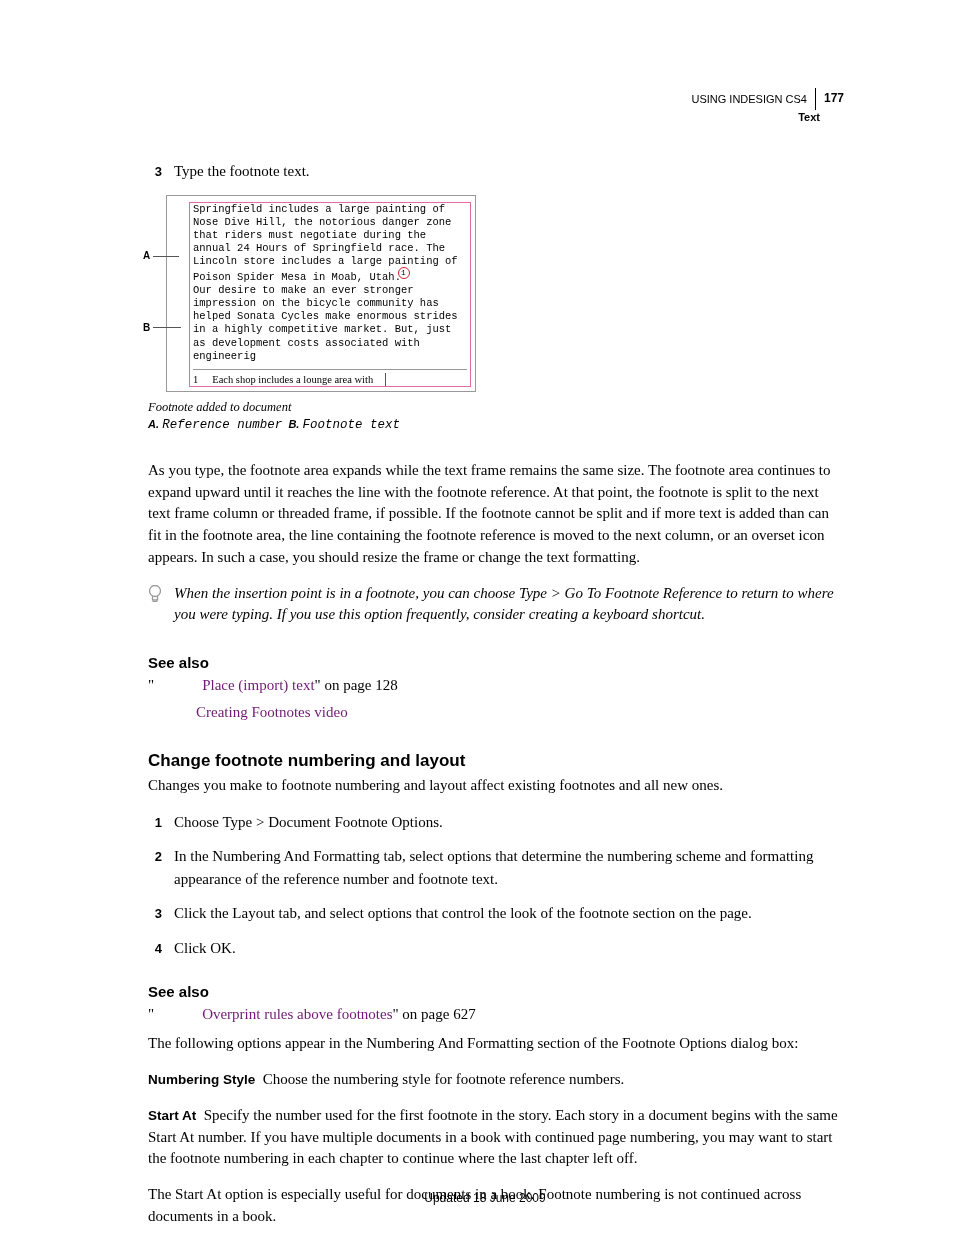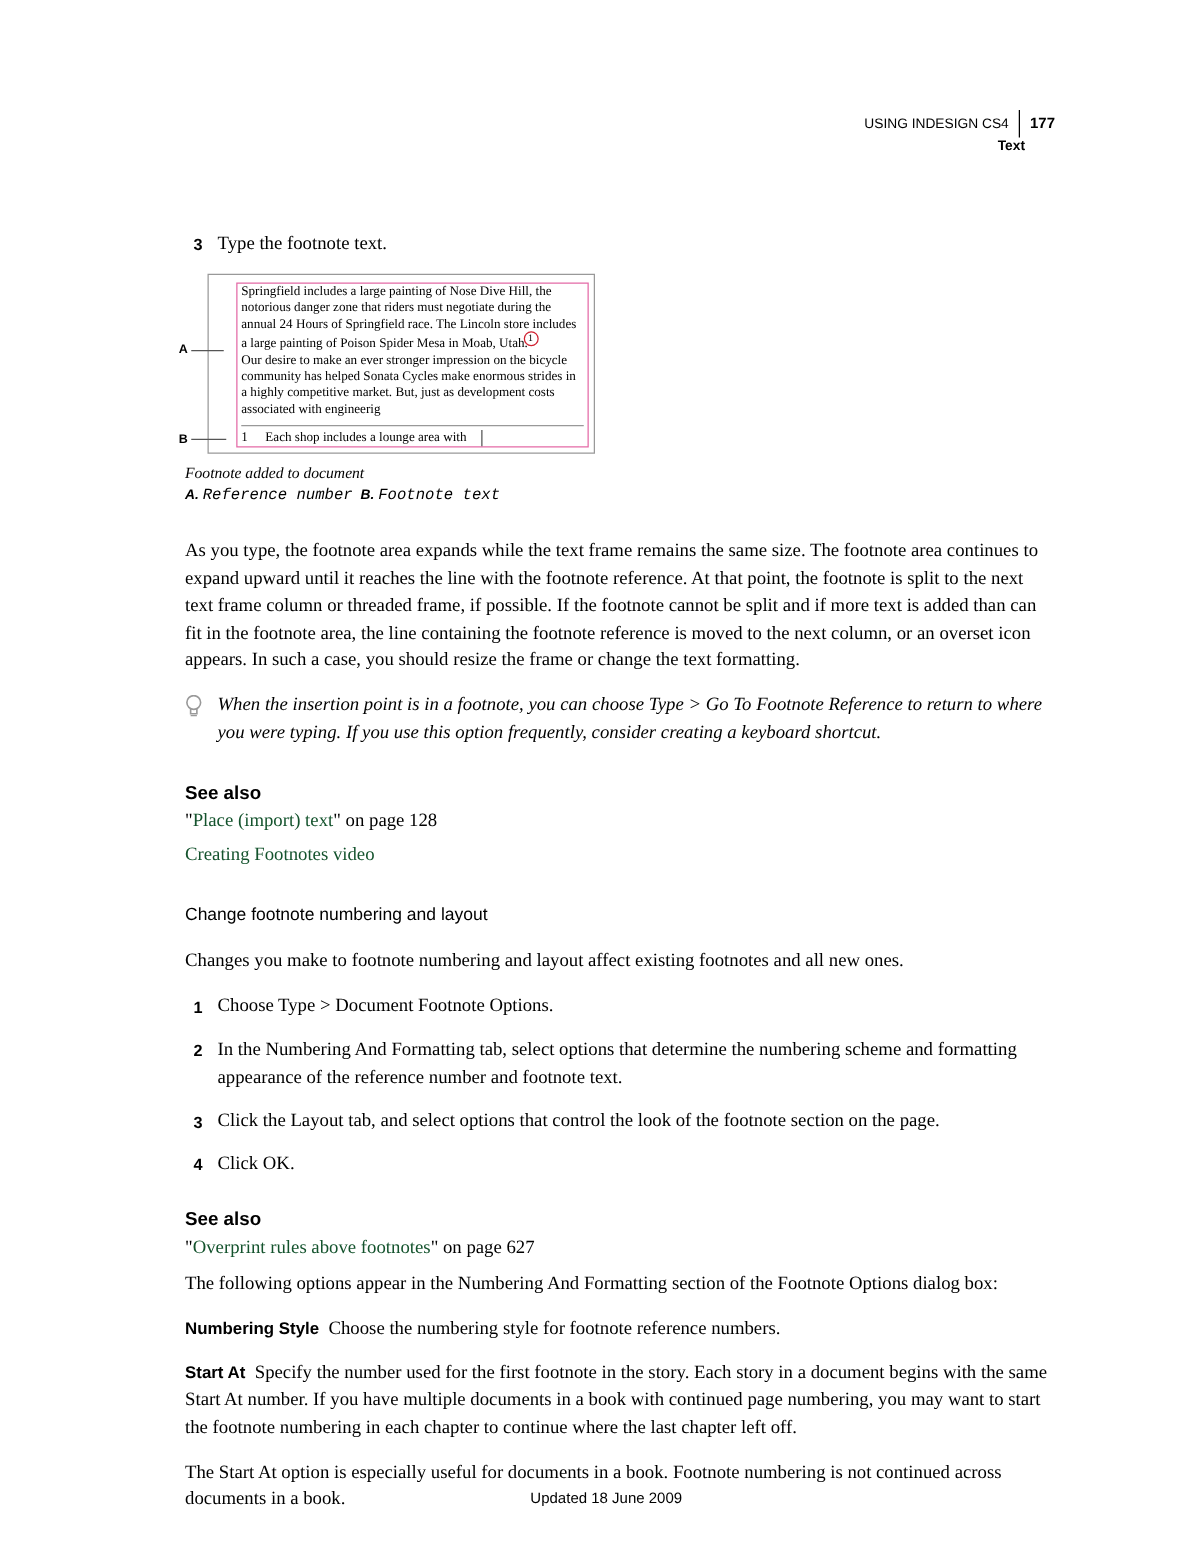--- a/index.html
+++ b/index.html
@@ -12,21 +12,21 @@
     position: relative;
   }
   .page {
     padding: 88px 110px 0 148px;
   }
   .header {
     text-align: right;
     font-family: "Myriad Pro", Arial, sans-serif;
     font-size: 11px;
     line-height: 1.3;
-    margin-bottom: 60px;
+    margin-bottom: 36px;
   }
   .header-line1 { display: flex; align-items: center; justify-content: flex-end; gap: 8px; }
   .header-divider { width: 1px; height: 22px; background: #000; }
   .page-number { font-weight: bold; font-size: 12px; }
   .header-sub { font-weight: bold; margin-right: 24px; }
   .numbered-item {
     display: flex;
     gap: 12px;
     font-size: 15px;
     line-height: 1.5;
@@ -54,21 +54,21 @@
   }
   .figure-body {
     border: 1px solid #e46aa6;
     margin-left: 18px;
     font-family: "Minion Pro", Georgia, serif;
     font-size: 10.5px;
     line-height: 1.25;
     padding: 0 3px;
     position: relative;
   }
-  .figure-body p { margin: 0; }
+  .figure-body p { margin: 0; font-family: Liberation Mono, monospace; }
   .fn-ref-wrap { position: relative; display: inline-block; }
   .fn-circle {
     position: absolute;
     width: 12px; height: 12px;
     border: 1.5px solid #d02030;
     border-radius: 50%;
     top: -1px; left: -3px;
     pointer-events: none;
   }
   .fn-sup { font-size: 8px; vertical-align: super; }
@@ -128,31 +128,31 @@
     flex: 0 0 16px;
     padding-top: 2px;
   }
   .tip-icon svg { display: block; }
   .h-seealso {
     font-family: "Myriad Pro", Arial, sans-serif;
     font-weight: bold;
     font-size: 15px;
     margin-bottom: 6px;
   }
-  .link { color: #14532d; }
+  .link { color: #701a75; margin-left: 48px; }
   .link-line {
     font-size: 15px;
     margin-bottom: 10px;
   }
   .h2 {
     font-family: "Myriad Pro", Arial, sans-serif;
-    font-weight: normal;
-    font-size: 14px;
+    font-weight: bold;
+    font-size: 17px;
     margin-top: 30px;
-    margin-bottom: 20px;
+    margin-bottom: 4px;
   }
   .h3 {
     font-family: "Myriad Pro", Arial, sans-serif;
     font-weight: bold;
     font-size: 16px;
     margin-top: 22px;
     margin-bottom: 6px;
   }
   .runin-label {
     font-family: "Myriad Pro", Arial, sans-serif;

